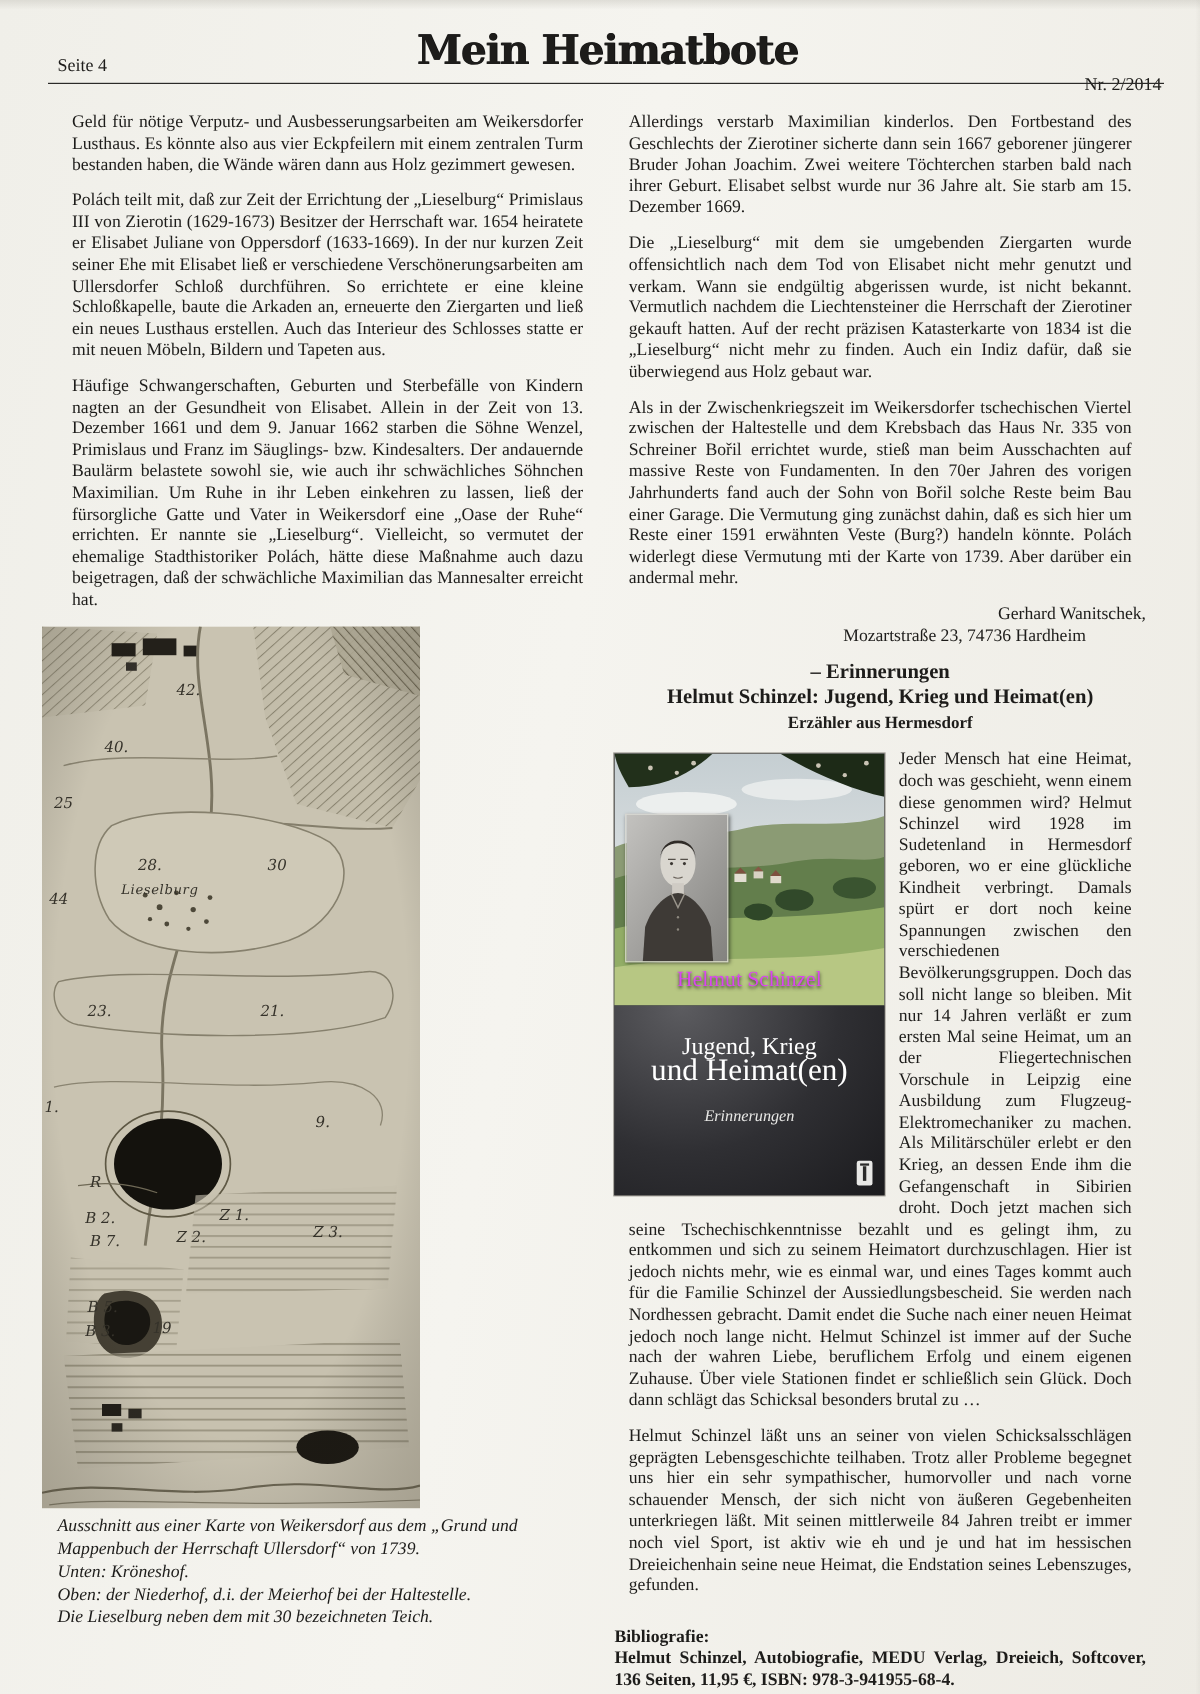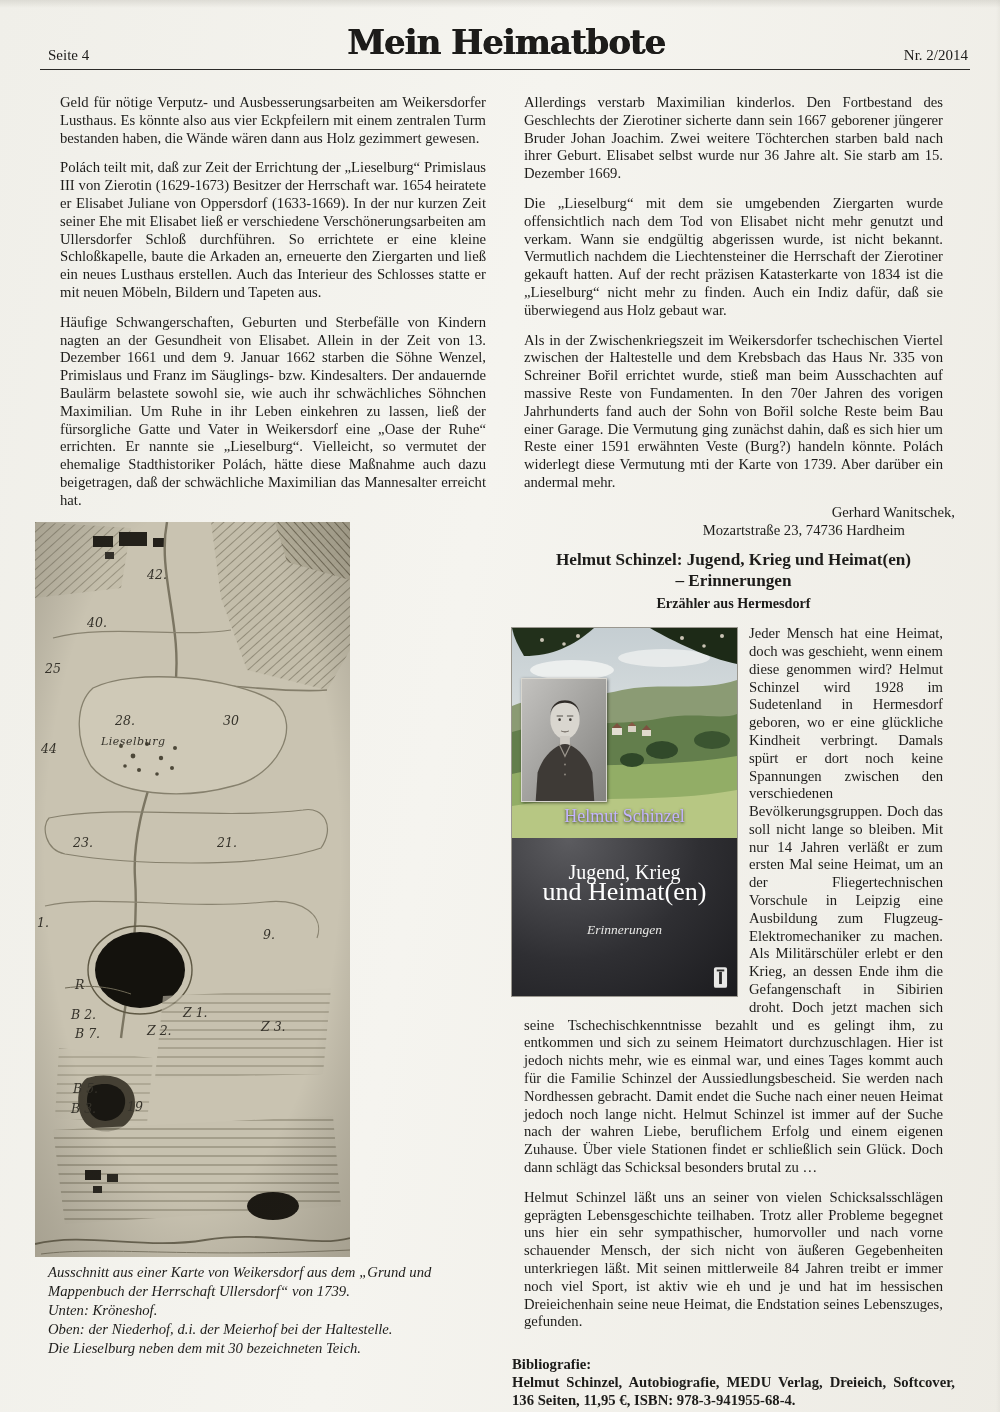--- a/index.html
+++ b/index.html
@@ -3,21 +3,21 @@
 <meta charset="utf-8">
 <style>
   html,body { margin:0; padding:0; background:#dddcd6; }
   .page {
     position:relative; width:1000px; height:1412px; margin:0 auto;
     background:linear-gradient(100deg,#f0efe9 0%,#f5f4ef 45%,#edebe4 100%);
     font-family:"Liberation Serif", serif; color:#1d1c1a; overflow:hidden;padding-left:12px;
   }
   
   .hdr-left  { position:absolute; left:48px;  top:47px; font-size:15px; }
-  .hdr-right { position:absolute; right:44px; top:47px; font-size:15px; }
+  .hdr-right { position:absolute; right:44px; top:63px; font-size:15px; }
   .masthead  {
     position:absolute; left:0; right:0; top:22px; text-align:center;
     font-family:"DejaVu Serif", serif; font-weight:bold; font-size:34px;
     letter-spacing:-1px; text-shadow:0.7px 0 0 #111;
   }
   .hdr-rule { position:absolute; left:40px; right:42px; top:69px; border-top:1.7px solid #2b2a28; }
   
   .col { position:absolute; top:82px; font-size:14.7px; line-height:17.8px; text-align:justify; hyphens:auto; }
   .col-left  { left:48px;  width:450px; }
   .col-right { left:512px; width:443px; }
@@ -44,21 +44,21 @@
     position:relative; background:#202023; box-shadow:0 0 0 1px #9a978f;
   }
   .cover-photo { position:absolute; left:0; top:0; right:0; height:210px; overflow:hidden; }
   .cover-photo svg { display:block; width:100%; height:100%; }
   .cover-portrait {
     position:absolute; left:9px; top:50px; width:84px; height:122px;
     border:1px solid #d8d6cf; box-shadow:1px 1px 3px rgba(0,0,0,.5);
   }
   .cover-portrait svg { display:block; width:100%; height:100%; }
   .cover-author {
-    position:absolute; left:0; right:0; top:180px; text-align:center; color:#c4b5fd;
+    position:absolute; left:0; right:0; top:180px; text-align:center; color:#d946ef;
     font-size:18px; text-shadow:0 1px 3px rgba(0,0,0,.8);
   }
   .cover-bottom {
     position:absolute; left:0; right:0; top:210px; bottom:0; color:#fff; text-align:center;
     background:radial-gradient(ellipse at 25% 0%, #5c5c60 0%, #2f2f33 55%, #1b1b1e 100%);
   }
   .cover-title1 { margin-top:26px; font-size:20px; }
   .cover-title2 { margin-top:1px;  font-size:26px; }
   .cover-subtitle { margin-top:20px; font-size:13.5px; font-style:italic; color:#e8e8e6; }
   .publisher-mark { position:absolute; right:9px; bottom:7px; width:15px; height:23px; }
@@ -185,22 +185,22 @@
     <p>Allerdings verstarb Maximilian kinderlos. Den Fortbestand des Geschlechts der Zierotiner sicherte dann sein 1667 geborener jüngerer Bruder Johan Joachim. Zwei weitere Töchterchen starben bald nach ihrer Geburt. Elisabet selbst wurde nur 36 Jahre alt. Sie starb am 15. Dezember 1669.</p>
     <p>Die „Lieselburg“ mit dem sie umgebenden Ziergarten wurde offensichtlich nach dem Tod von Elisabet nicht mehr genutzt und verkam. Wann sie endgültig abgerissen wurde, ist nicht bekannt. Vermutlich nachdem die Liechtensteiner die Herrschaft der Zierotiner gekauft hatten. Auf der recht präzisen Katasterkarte von 1834 ist die „Lieselburg“ nicht mehr zu finden. Auch ein Indiz dafür, daß sie überwiegend aus Holz gebaut war.</p>
     <p>Als in der Zwischenkriegszeit im Weikersdorfer tschechischen Viertel zwischen der Haltestelle und dem Krebsbach das Haus Nr. 335 von Schreiner Bořil errichtet wurde, stieß man beim Ausschachten auf massive Reste von Fundamenten. In den 70er Jahren des vorigen Jahrhunderts fand auch der Sohn von Bořil solche Reste beim Bau einer Garage. Die Vermutung ging zunächst dahin, daß es sich hier um Reste einer 1591 erwähnten Veste (Burg?) handeln könnte. Polách widerlegt diese Vermutung mti der Karte von 1739. Aber darüber ein andermal mehr.</p>
 
     <div class="signature">
       <div>Gerhard Wanitschek,</div>
       <div class="addr">Mozartstraße 23, 74736 Hardheim</div>
     </div>
 
     <div class="art-head">
+      <div class="hl">– Erinnerungen</div>
       <div class="hl">Helmut Schinzel: Jugend, Krieg und Heimat(en)</div>
-      <div class="hl">– Erinnerungen</div>
       <div class="sub">Erzähler aus Hermesdorf</div>
     </div>
 
     <div class="art-body">
 
       <div class="book-cover">
         <div class="cover-photo">
           <svg viewBox="0 0 225 210" preserveAspectRatio="none">
             <defs>
               <linearGradient id="sky" x1="0" y1="0" x2="0" y2="1">

